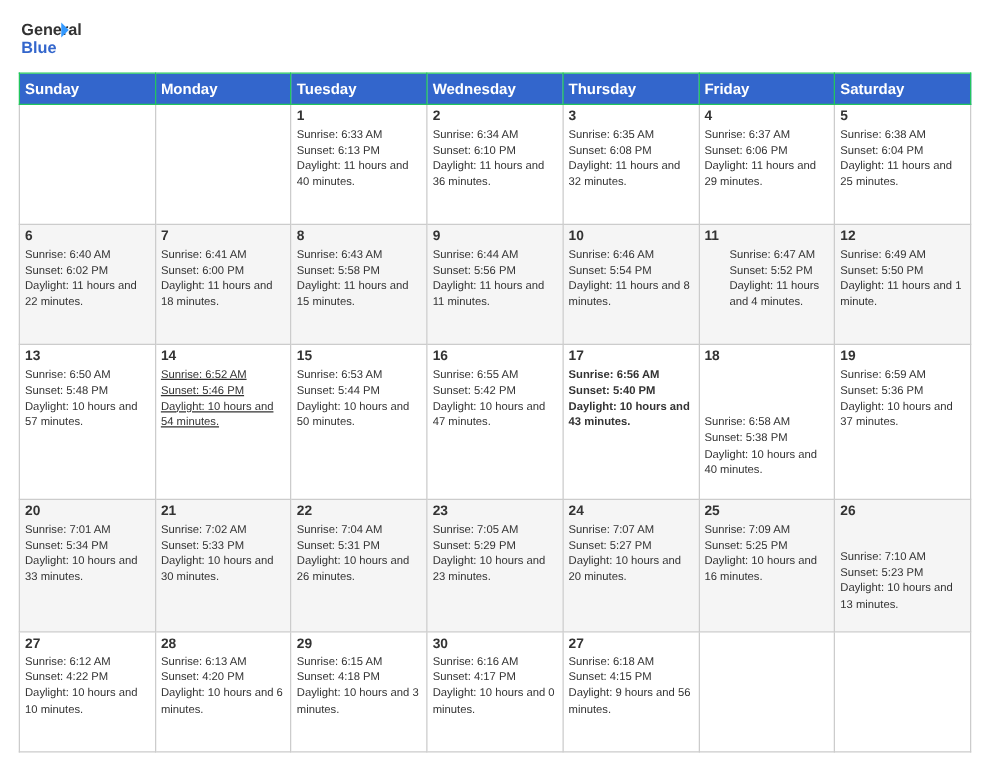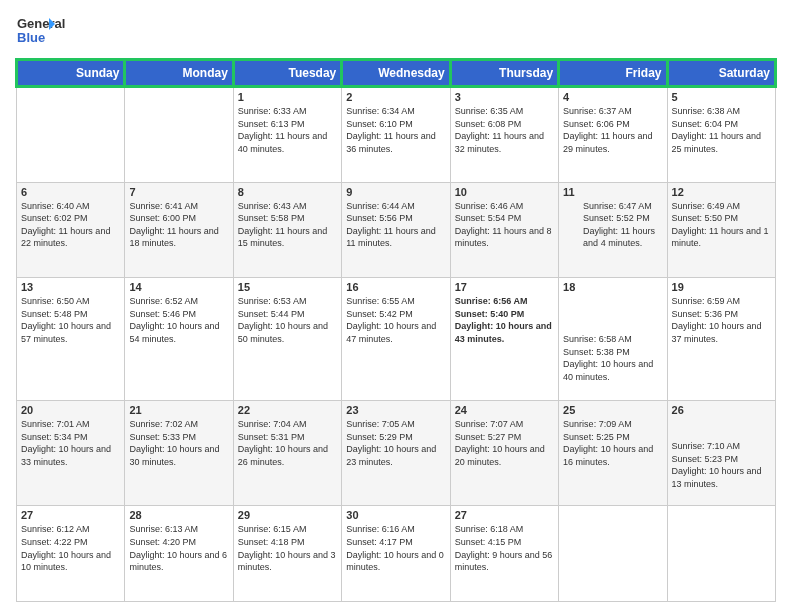--- a/index.html
+++ b/index.html
@@ -48,22 +48,22 @@
       width: 100%;
       border-collapse: collapse;
       flex: 1;
     }
     .calendar th {
       background: #3366cc;
       color: #fff;
       font-size: 12px;
       font-weight: bold;
       padding: 5px 4px;
-      text-align: right;
-      border: 3px solid #22c55e;
+      text-align: left;
+      border: 1px solid #22c55e;
     }
     .calendar td {
       border: 1px solid #ccc;
       vertical-align: top;
       padding: 3px 4px;
       font-size: 9.5px;
       color: #333;
       width: 14.28%;
       height: 85px;
       background: #fff;
@@ -197,21 +197,21 @@
         </tr>
         <tr>
           <td>
             <span class="day-num">13</span>
             <div class="day-info" style="white-space: pre-line;">Sunrise: 6:50 AM
 Sunset: 5:48 PM
 Daylight: 10 hours and 57 minutes.</div>
           </td>
           <td>
             <span class="day-num">14</span>
-            <div class="day-info" style="white-space: pre-line;">Sunrise: 6:52 AM
+            <div class="day-info" style="white-space: pre-line; text-decoration: underline;">Sunrise: 6:52 AM
 Sunset: 5:46 PM
 Daylight: 10 hours and 54 minutes.</div>
           </td>
           <td>
             <span class="day-num">15</span>
             <div class="day-info" style="white-space: pre-line;">Sunrise: 6:53 AM
 Sunset: 5:44 PM
 Daylight: 10 hours and 50 minutes.</div>
           </td>
           <td>

